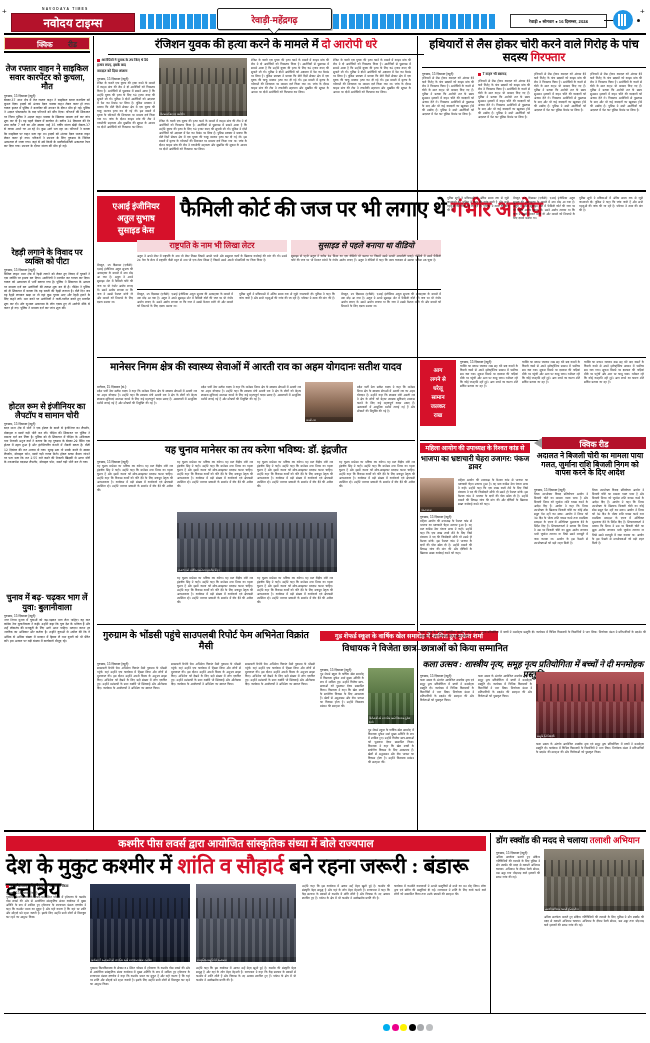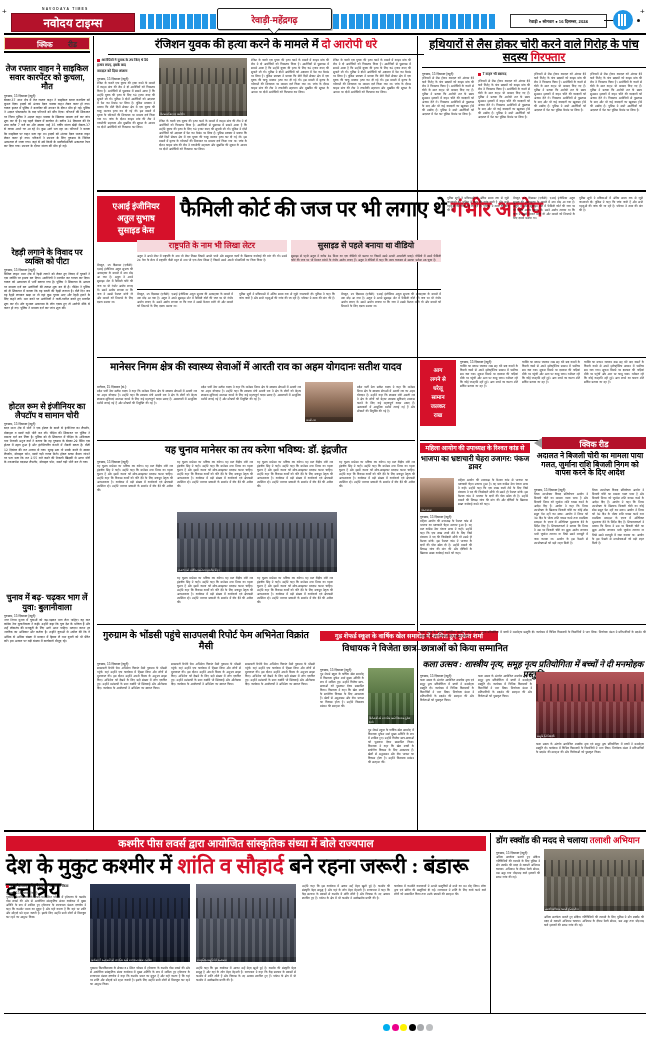--- a/index.html
+++ b/index.html
@@ -259,21 +259,21 @@
   <div class="txt s" style="height:64px;">रंजिश के चलते एक युवक की हत्या करने के मामले में क्राइम ब्रांच की टीम ने दो आरोपियों को गिरफ्तार किया है। आरोपियों से पूछताछ में सामने आया है कि उन्होंने युवक की हत्या के लिए 50 हजार रुपए की सुपारी ली थी। पुलिस ने दोनों आरोपियों को अदालत में पेश कर रिमांड पर लिया है। पुलिस प्रवक्ता ने बताया कि बीते दिनों सेक्टर क्षेत्र में एक युवक की चाकू मारकर हत्या कर दी गई थी। इस मामले में मृतक के परिजनों की शिकायत पर मामला दर्ज किया गया था। जांच के दौरान क्राइम ब्रांच की टीम ने तकनीकी सहायता और मुखबिर की सूचना के आधार पर दोनों आरोपियों को गिरफ्तार कर लिया।</div>
 </div>
 
 <div class="col" style="left:251px;top:58px;width:78px;">
   <div class="txt s" style="height:125px;">रंजिश के चलते एक युवक की हत्या करने के मामले में क्राइम ब्रांच की टीम ने दो आरोपियों को गिरफ्तार किया है। आरोपियों से पूछताछ में सामने आया है कि उन्होंने युवक की हत्या के लिए 50 हजार रुपए की सुपारी ली थी। पुलिस ने दोनों आरोपियों को अदालत में पेश कर रिमांड पर लिया है। पुलिस प्रवक्ता ने बताया कि बीते दिनों सेक्टर क्षेत्र में एक युवक की चाकू मारकर हत्या कर दी गई थी। इस मामले में मृतक के परिजनों की शिकायत पर मामला दर्ज किया गया था। जांच के दौरान क्राइम ब्रांच की टीम ने तकनीकी सहायता और मुखबिर की सूचना के आधार पर दोनों आरोपियों को गिरफ्तार कर लिया।</div>
 </div>
 <div class="col" style="left:333px;top:58px;width:78px;">
   <div class="txt s" style="height:125px;">रंजिश के चलते एक युवक की हत्या करने के मामले में क्राइम ब्रांच की टीम ने दो आरोपियों को गिरफ्तार किया है। आरोपियों से पूछताछ में सामने आया है कि उन्होंने युवक की हत्या के लिए 50 हजार रुपए की सुपारी ली थी। पुलिस ने दोनों आरोपियों को अदालत में पेश कर रिमांड पर लिया है। पुलिस प्रवक्ता ने बताया कि बीते दिनों सेक्टर क्षेत्र में एक युवक की चाकू मारकर हत्या कर दी गई थी। इस मामले में मृतक के परिजनों की शिकायत पर मामला दर्ज किया गया था। जांच के दौरान क्राइम ब्रांच की टीम ने तकनीकी सहायता और मुखबिर की सूचना के आधार पर दोनों आरोपियों को गिरफ्तार कर लिया।</div>
 </div>
 
-<div class="col" style="left:422px;top:38px;width:224px;text-decoration:underline;">
+<div class="col" style="left:422px;top:38px;width:224px;">
   <div class="hl hl-top">
     <span>हथियारों से लैस होकर चोरी करने वाले गिरोह के पांच सदस्य </span><span class="red">गिरफ्तार</span>
   </div>
   <div class="hr1" style="margin-top:3px;"></div>
 </div>
 
 <div class="col" style="left:422px;top:72px;width:52px;">
   <div class="byline">गुरुग्राम, 15 दिसम्बर (ब्यूरो):</div>
   <div class="txt s" style="height:110px;">हथियारों से लैस होकर वारदात को अंजाम देने वाले गिरोह के पांच सदस्यों को क्राइम ब्रांच की टीम ने गिरफ्तार किया है। आरोपियों के कब्जे से चोरी के सात वाहन भी बरामद किए गए हैं। पुलिस ने बताया कि आरोपी रात के समय सुनसान इलाकों में वाहन चोरी की वारदातों को अंजाम देते थे। गिरफ्तार आरोपियों से पूछताछ के बाद और भी कई वारदातों का खुलासा होने की उम्मीद है। पुलिस ने सभी आरोपियों को अदालत में पेश कर पुलिस रिमांड पर लिया है।</div>
 </div>
@@ -295,22 +295,22 @@
   <div class="hi-red-box" style="background:none;font-size:8.4px;line-height:12px;">अतुल सुभाष</div>
   <div class="hi-red-box" style="background:none;font-size:8.4px;line-height:12px;">सुसाइड केस</div>
 </div>
 
 <div style="position:absolute;left:180px;top:198px;width:466px;">
   <div class="hl hl-main" style="text-align:left;">
     <span>फैमिली कोर्ट की जज पर भी लगाए थे </span><span class="red">गंभीर आरोप</span>
   </div>
 </div>
 
-<div class="pinkbar" style="position:absolute;left:137px;top:240px;width:150px;height:12px;line-height:12px;font-size:8px;">राष्ट्रपति के नाम भी लिखा लेटर</div>
-<div class="pinkbar" style="position:absolute;left:291px;top:240px;width:150px;height:22px;line-height:12px;font-size:8px;background:#f6d9dd;color:#111;">सुसाइड से पहले बनाया था वीडियो</div>
+<div class="pinkbar" style="position:absolute;left:137px;top:240px;width:150px;height:12px;line-height:12px;font-size:8px;font-family:Liberation Serif, serif;">राष्ट्रपति के नाम भी लिखा लेटर</div>
+<div class="pinkbar" style="position:absolute;left:291px;top:240px;width:150px;height:16px;line-height:12px;font-size:8px;background:#f6d9dd;color:#111;font-style:italic;">सुसाइड से पहले बनाया था वीडियो</div>
 
 <div class="col" style="left:97px;top:255px;width:36px;">
   <div class="hl hl-sm">&nbsp;</div>
   <div class="txt s" style="height:90px;">बेंगलुरु, 15 दिसम्बर (एजेंसी): एआई इंजीनियर अतुल सुभाष की आत्महत्या के मामले में नया मोड़ आ गया है। अतुल ने अपने सुसाइड नोट में फैमिली कोर्ट की जज पर भी गंभीर आरोप लगाए थे। उसने आरोप लगाया था कि जज ने उससे रिश्वत मांगी थी और मामले को निपटाने के लिए दबाव बनाया था।</div>
 </div>
 
 <div class="col" style="left:137px;top:254px;width:150px;">
   <div class="txt s" style="height:34px;">अतुल ने अपने लेटर में राष्ट्रपति के नाम भी लेटर लिखा जिसमें अपनी पत्नी और ससुराल वालों के खिलाफ कार्रवाई की मांग की थी। उसने 24 पेज के लेटर में राष्ट्रपति जैसी बहुत से नाम भी एक लेटर लिखा है जिसमें उसने अपनी परेशानियों का जिक्र किया है।</div>
 </div>
 <div class="col" style="left:291px;top:254px;width:150px;">

